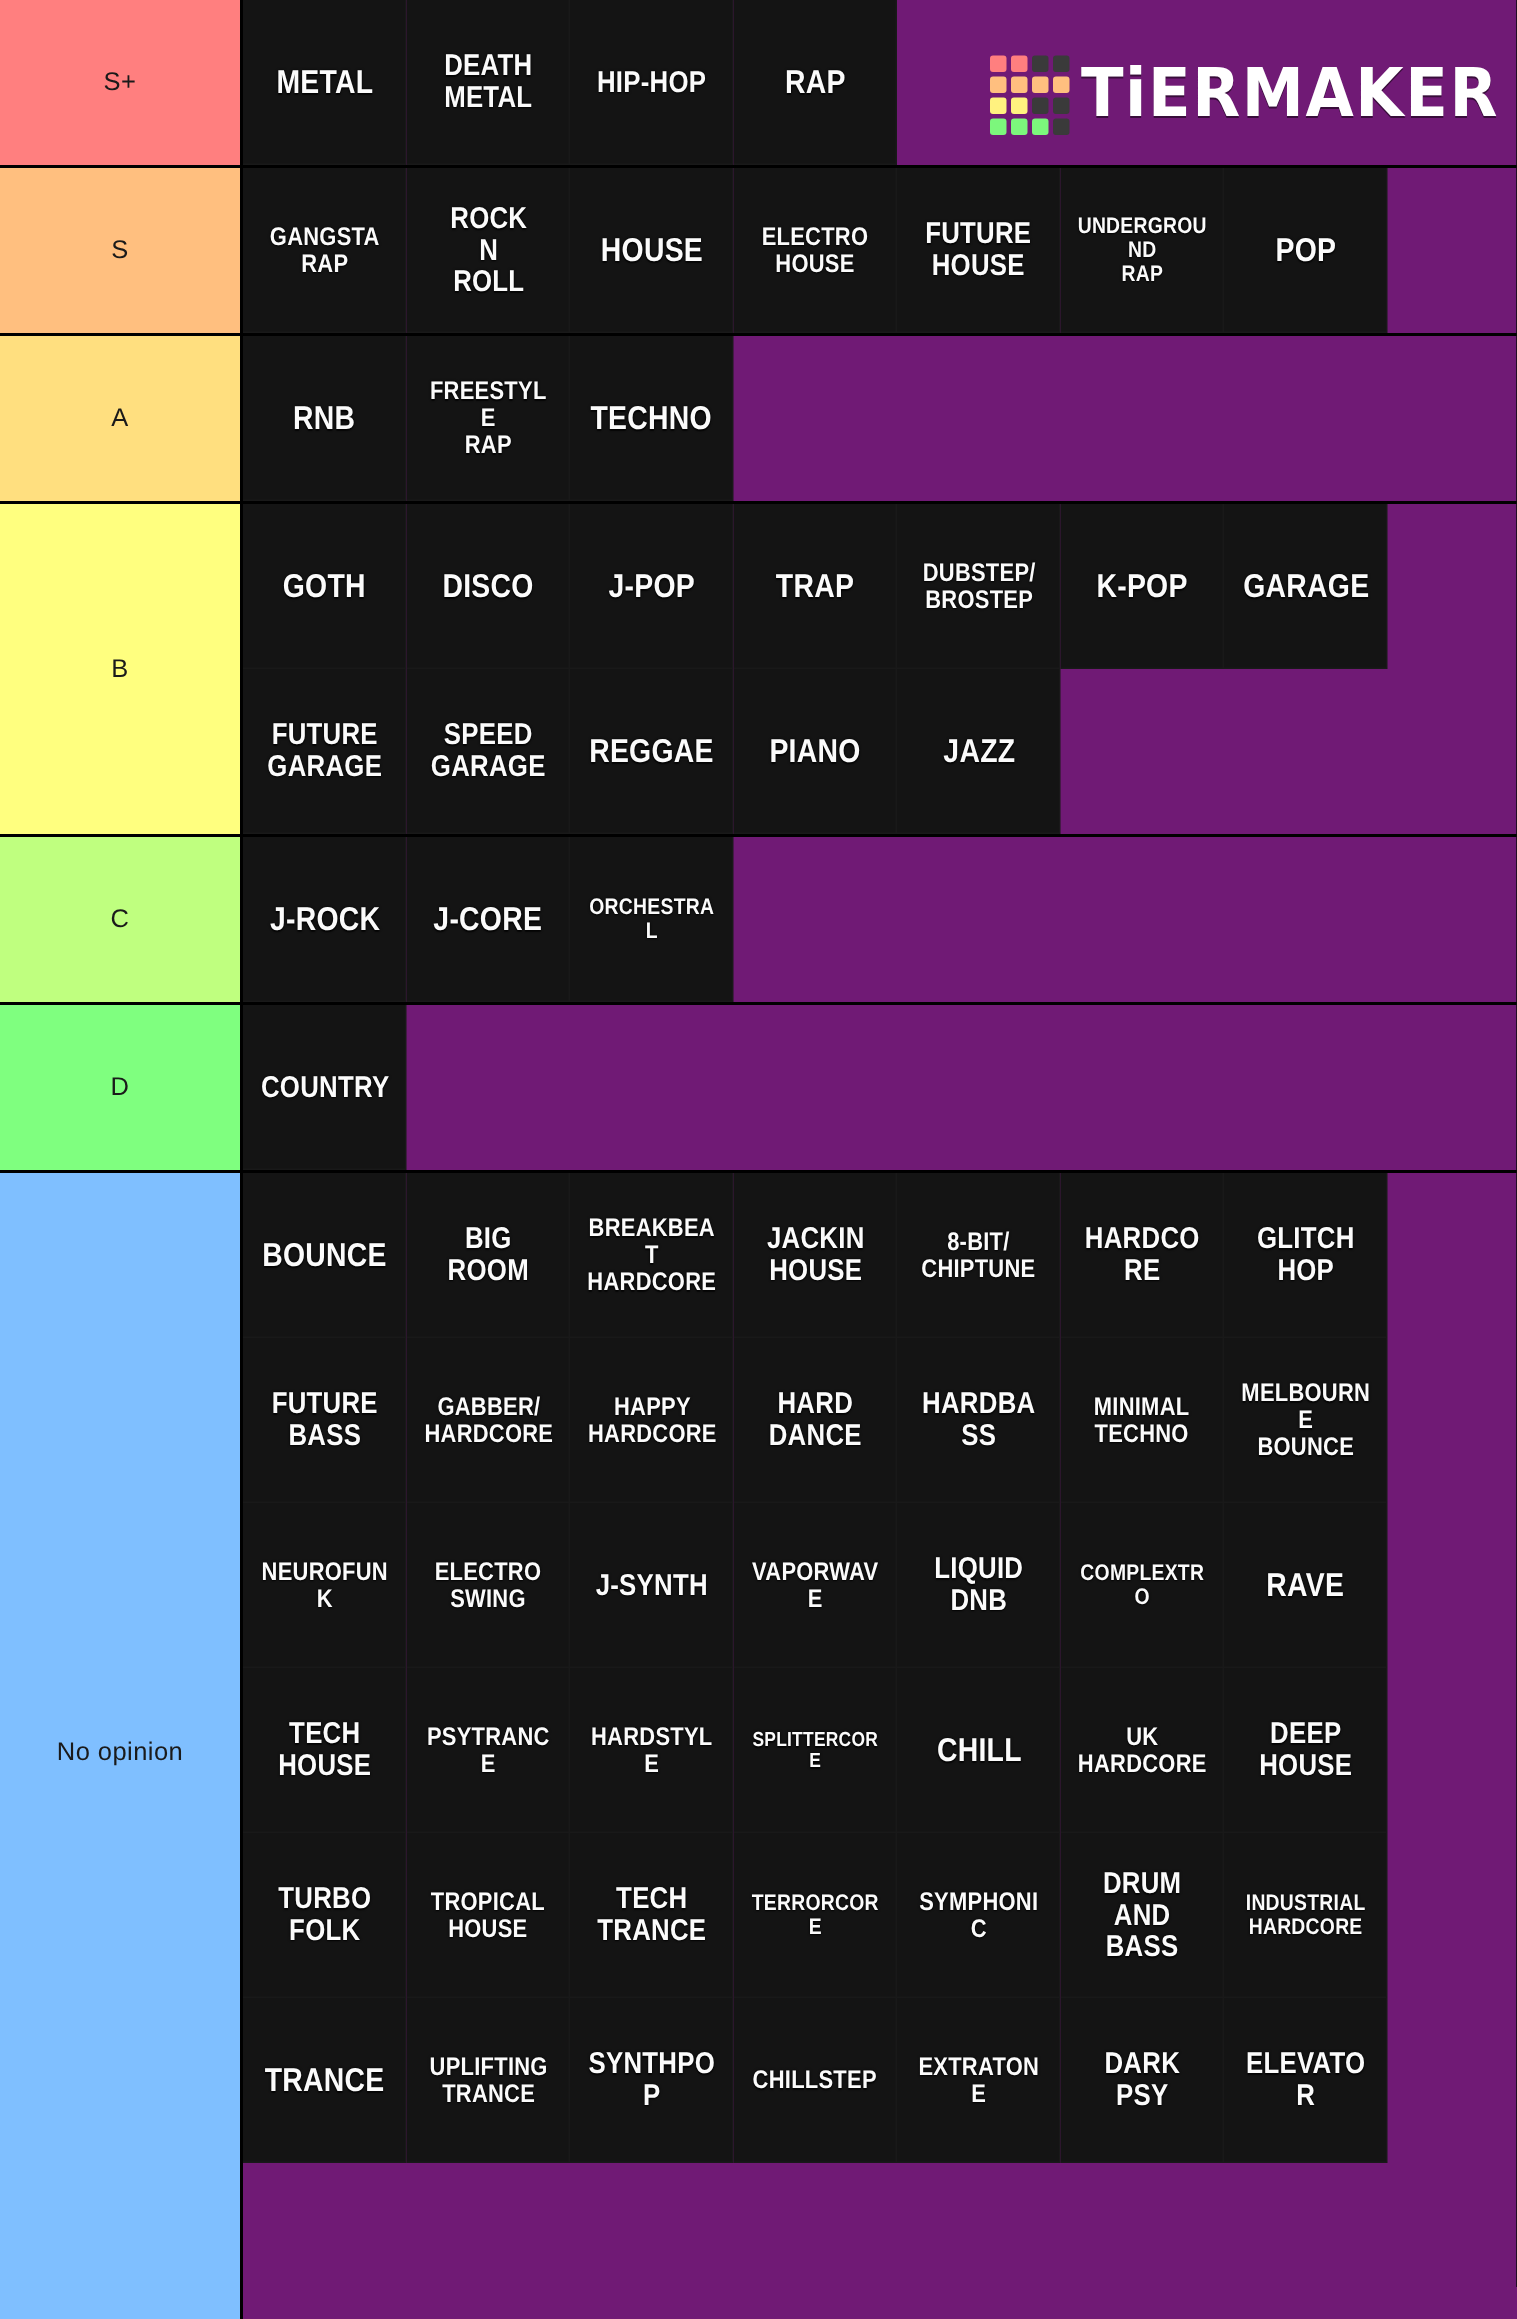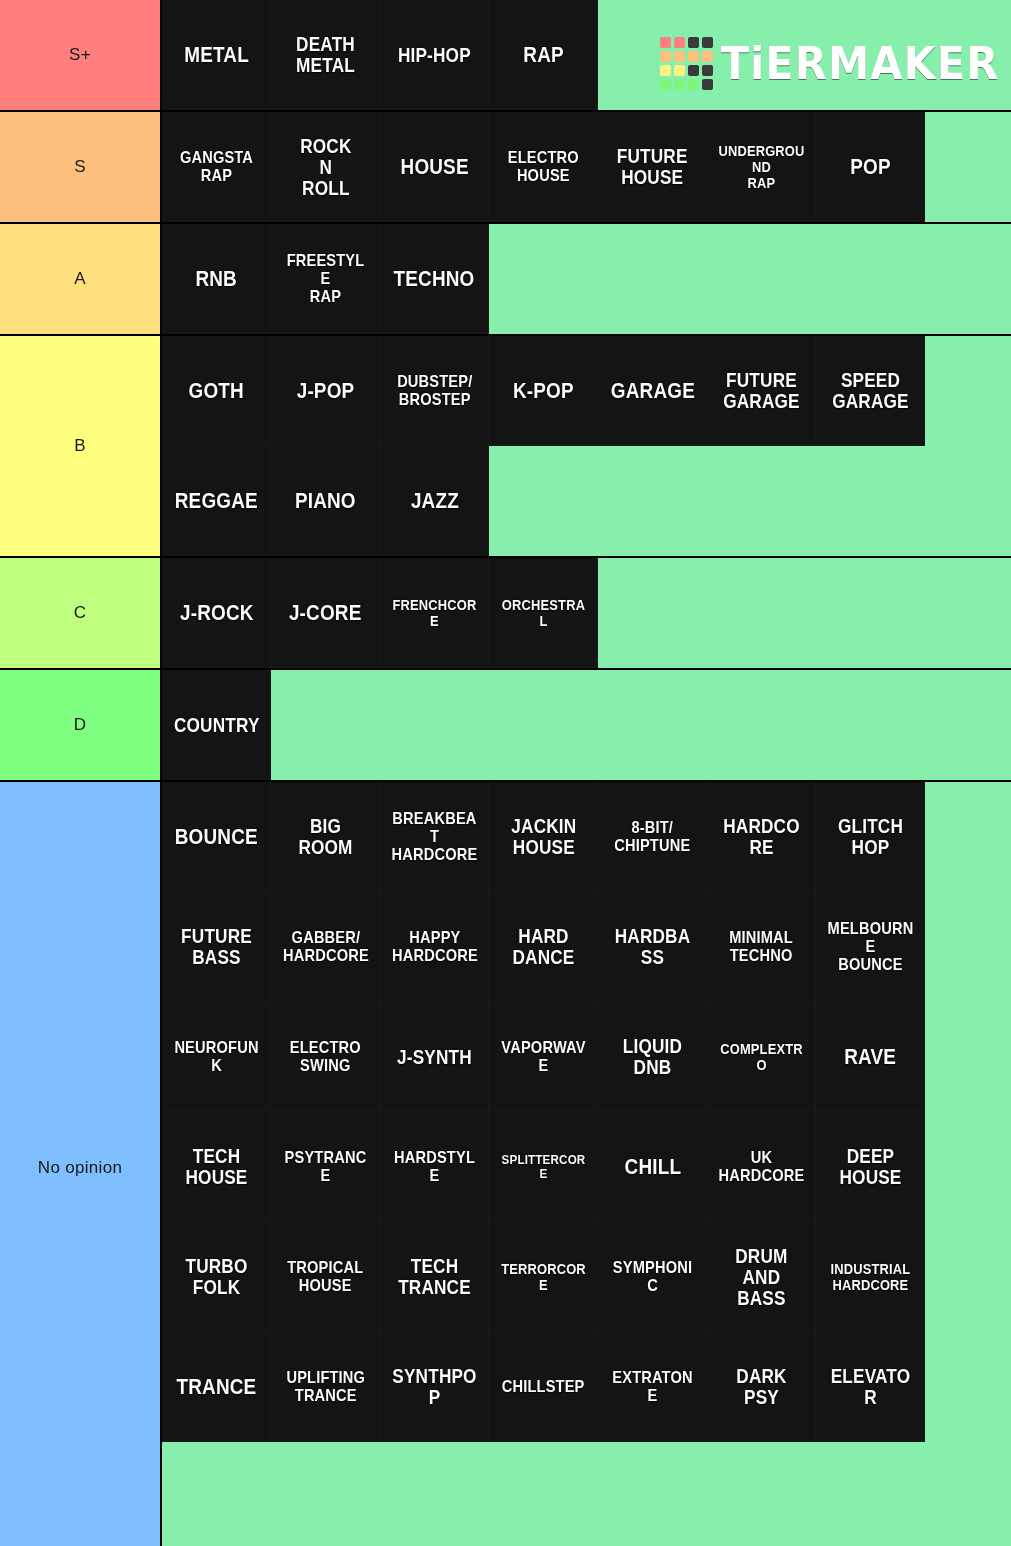--- a/index.html
+++ b/index.html
@@ -47,21 +47,21 @@
     padding: 2px 6px;
     line-height: 1.15;
     word-break: break-word;
   }
 
   .tier-content {
     flex: 1 1 auto;
     display: flex;
     flex-wrap: wrap;
     align-content: flex-start;
-    background: #86efac;
+    background: #701a75;
   }
 
   .tile {
     width: 109px;
     height: 110px;
     flex: none;
     background: #141414;
     display: flex;
     align-items: center;
     justify-content: center;
@@ -214,21 +214,27 @@
         </div>
       </div>
     </div>
     <div class="tier-row" style="height: 222px;">
       <div class="tier-label" style="background: rgb(255, 255, 127);">B</div>
       <div class="tier-content">
         <div class="tile">
           <span class="tile-label fs-xl">GOTH</span>
         </div>
         <div class="tile">
+          <span class="tile-label fs-xl">DISCO</span>
+        </div>
+        <div class="tile">
           <span class="tile-label fs-xl">J-POP</span>
+        </div>
+        <div class="tile">
+          <span class="tile-label fs-xl">TRAP</span>
         </div>
         <div class="tile">
           <span class="tile-label fs-md">DUBSTEP/
 BROSTEP</span>
         </div>
         <div class="tile">
           <span class="tile-label fs-xl">K-POP</span>
         </div>
         <div class="tile">
           <span class="tile-label fs-xl">GARAGE</span>
@@ -253,23 +259,20 @@
       </div>
     </div>
     <div class="tier-row" style="height: 112px;">
       <div class="tier-label" style="background: rgb(191, 255, 127);">C</div>
       <div class="tier-content">
         <div class="tile">
           <span class="tile-label fs-xl">J-ROCK</span>
         </div>
         <div class="tile">
           <span class="tile-label fs-xl">J-CORE</span>
-        </div>
-        <div class="tile">
-          <span class="tile-label fs-sm">FRENCHCORE</span>
         </div>
         <div class="tile">
           <span class="tile-label fs-sm">ORCHESTRAL</span>
         </div>
       </div>
     </div>
     <div class="tier-row" style="height: 112px;">
       <div class="tier-label" style="background: rgb(127, 255, 127);">D</div>
       <div class="tier-content">
         <div class="tile">

